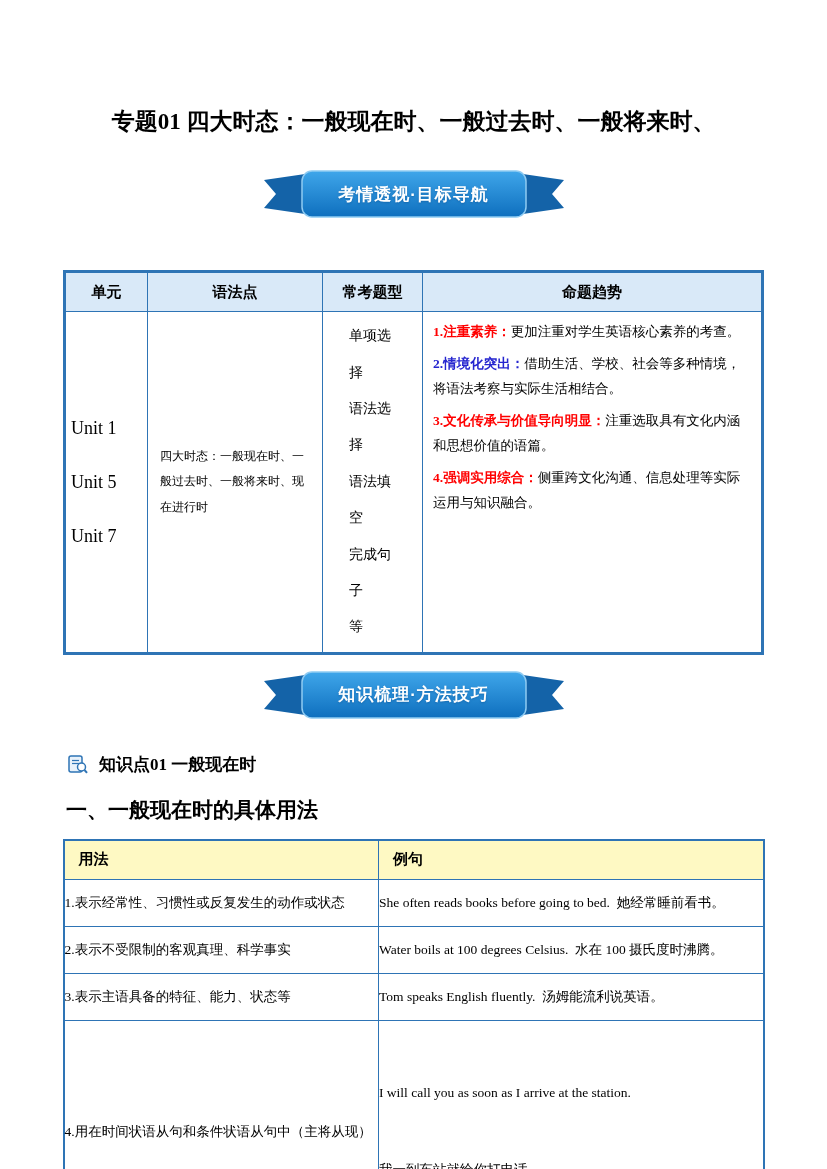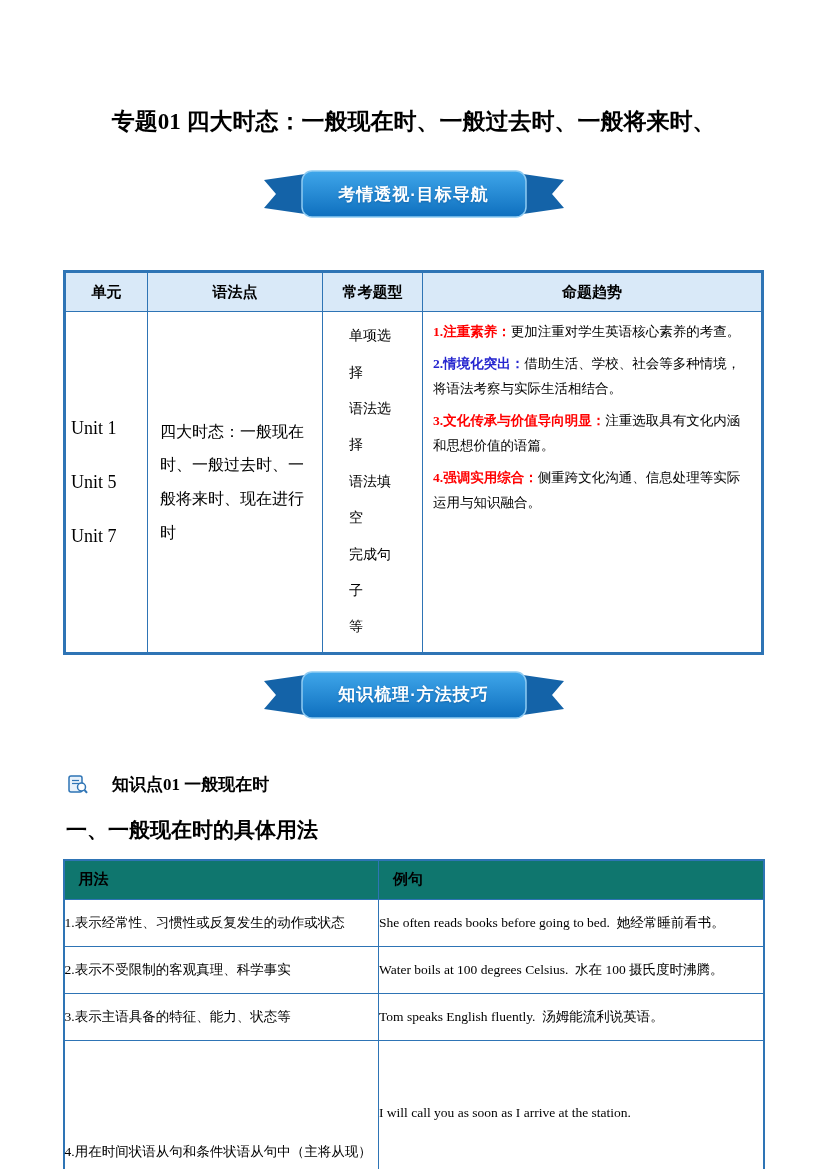--- a/index.html
+++ b/index.html
@@ -20,40 +20,40 @@
         text-shadow:0 1px 2px rgba(0,60,120,.35); }
 
   
   table { border-collapse:collapse; }
   .t1 { width:698px; margin:52px auto 0; border:3px solid #2E74B5; table-layout:fixed; }
   .t1 th, .t1 td { border:1.5px solid #2E74B5; }
   .t1 th { background:#D9E9F8; height:40px; font-size:15px; font-weight:bold; text-align:center; }
   .t1 td { height:240px; }
   td.units { font-family:"Liberation Serif", serif; font-size:18px; padding-left:5px;
              line-height:3.0; vertical-align:middle; }
-  td.grammar { font-family:"Liberation Serif", serif; font-size:16px; padding:10px 12px;
+  td.grammar { font-family:"Liberation Serif", serif; font-size:12px; padding:10px 12px;
                line-height:2.1; vertical-align:middle; }
   td.qtypes { font-family:"Liberation Serif", serif; font-size:14px; padding:6px 26px;
               line-height:2.6; vertical-align:middle; }
   td.trends { font-family:"Liberation Serif", serif; font-size:13.5px; padding:8px 10px 4px;
               line-height:1.85; vertical-align:top; }
   .trend { margin-bottom:7px; }
   .t-label { font-weight:bold; }
   .red  { color:#FF0000; }
   .blue { color:#2525CF; }
 
   
-  .kp { display:flex; align-items:center; gap:24px; margin:54px 0 0 68px; }
+  .kp { display:flex; align-items:center; gap:11px; margin:34px 0 0 68px; }
   .kp-title { font-size:17px; font-weight:bold; font-family:"Liberation Serif", serif; }
   .sub-heading { margin:20px 0 0 66px; font-size:21px; font-weight:bold; }
 
   
   .t2 { width:700px; margin:15px auto 0; border:2px solid #2E74B5; table-layout:fixed; }
   .t2 th, .t2 td { border:1.5px solid #2E74B5; }
-  .t2 th { background:#0f766e; height:40px; text-align:left; padding:0 14px; font-size:15px; font-weight:bold; }
+  .t2 th { background:#fef9c3; height:40px; text-align:left; padding:0 14px; font-size:15px; font-weight:bold; }
   .t2 td { font-size:13.5px; padding:8px 0; font-family:"Liberation Serif", serif;
            line-height:1.9; vertical-align:middle; white-space:pre-wrap; }
   tr.rh-s td { height:47px; }
   tr.rh-l td { height:68px; }
 </style>
 </head>
 <body>
 
 <div class="page">
 

